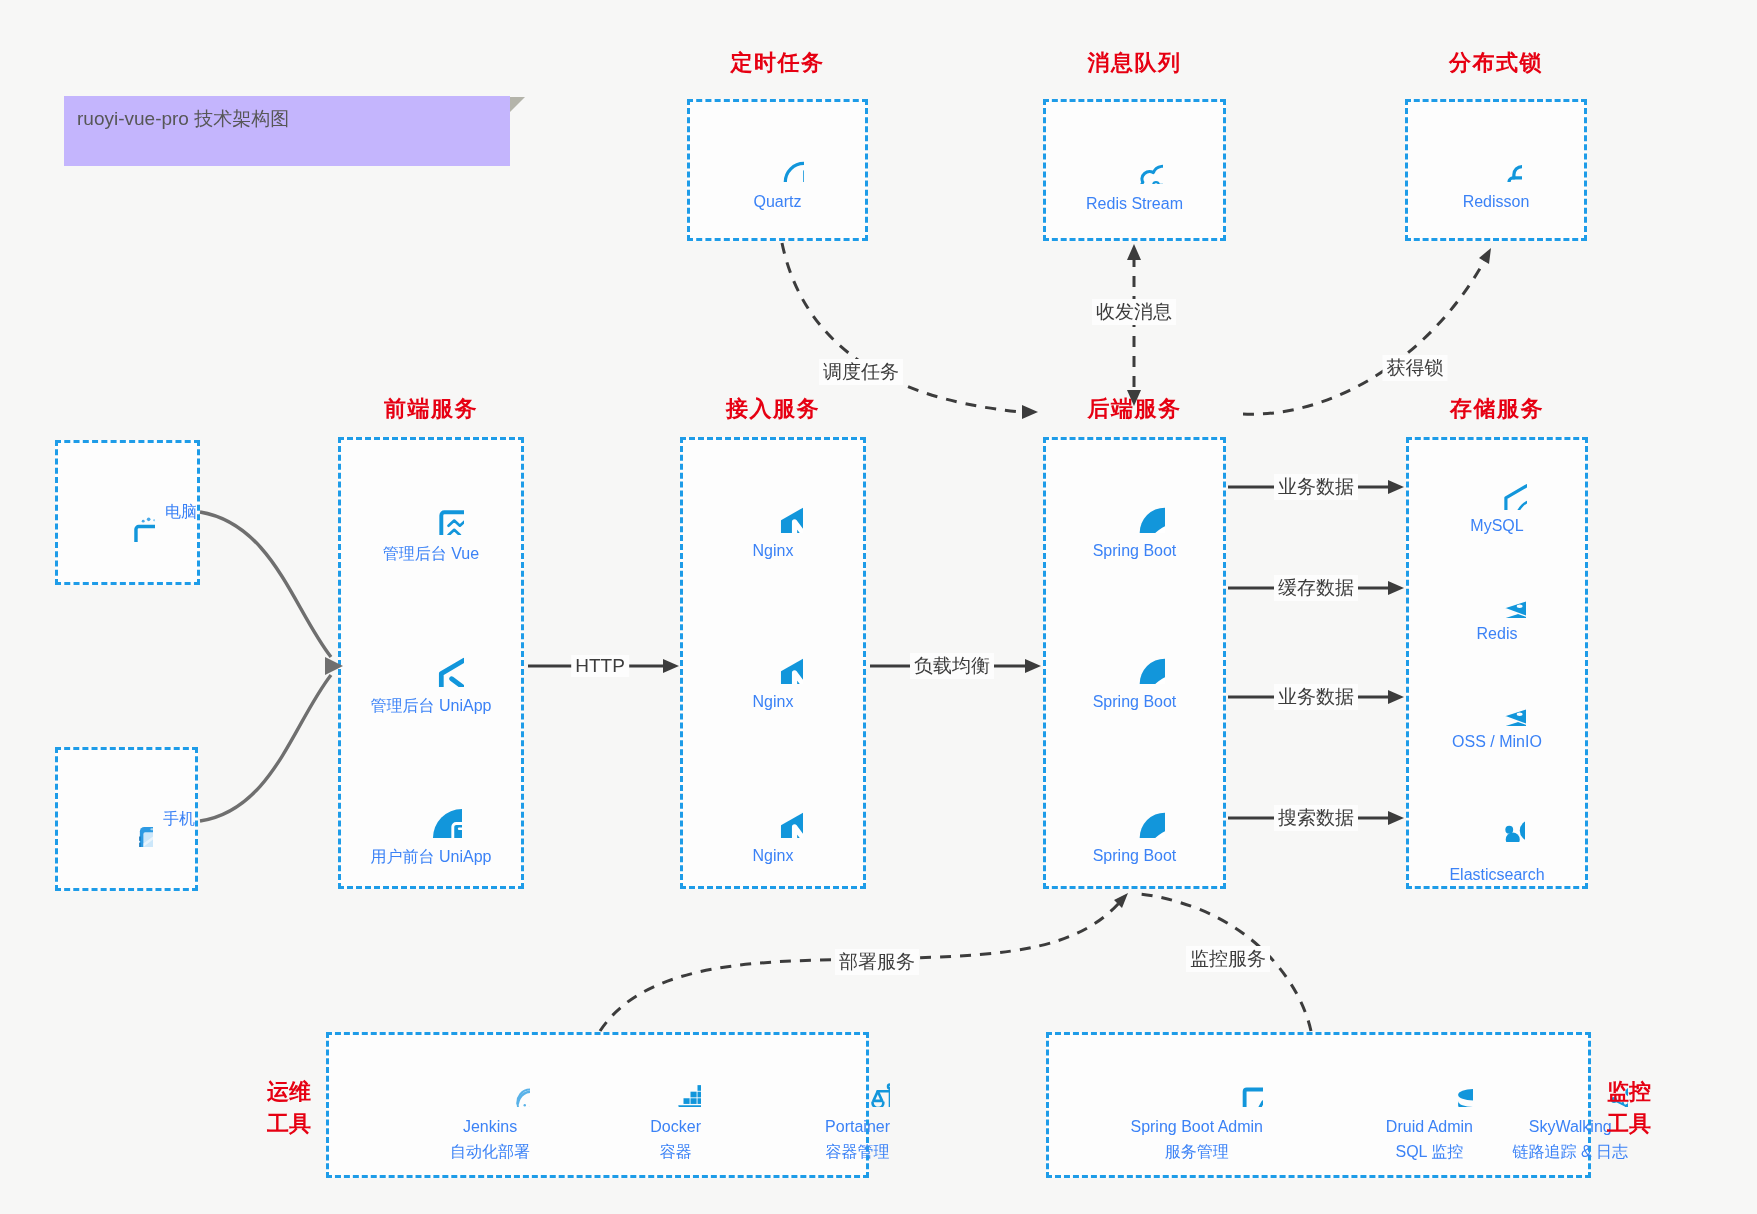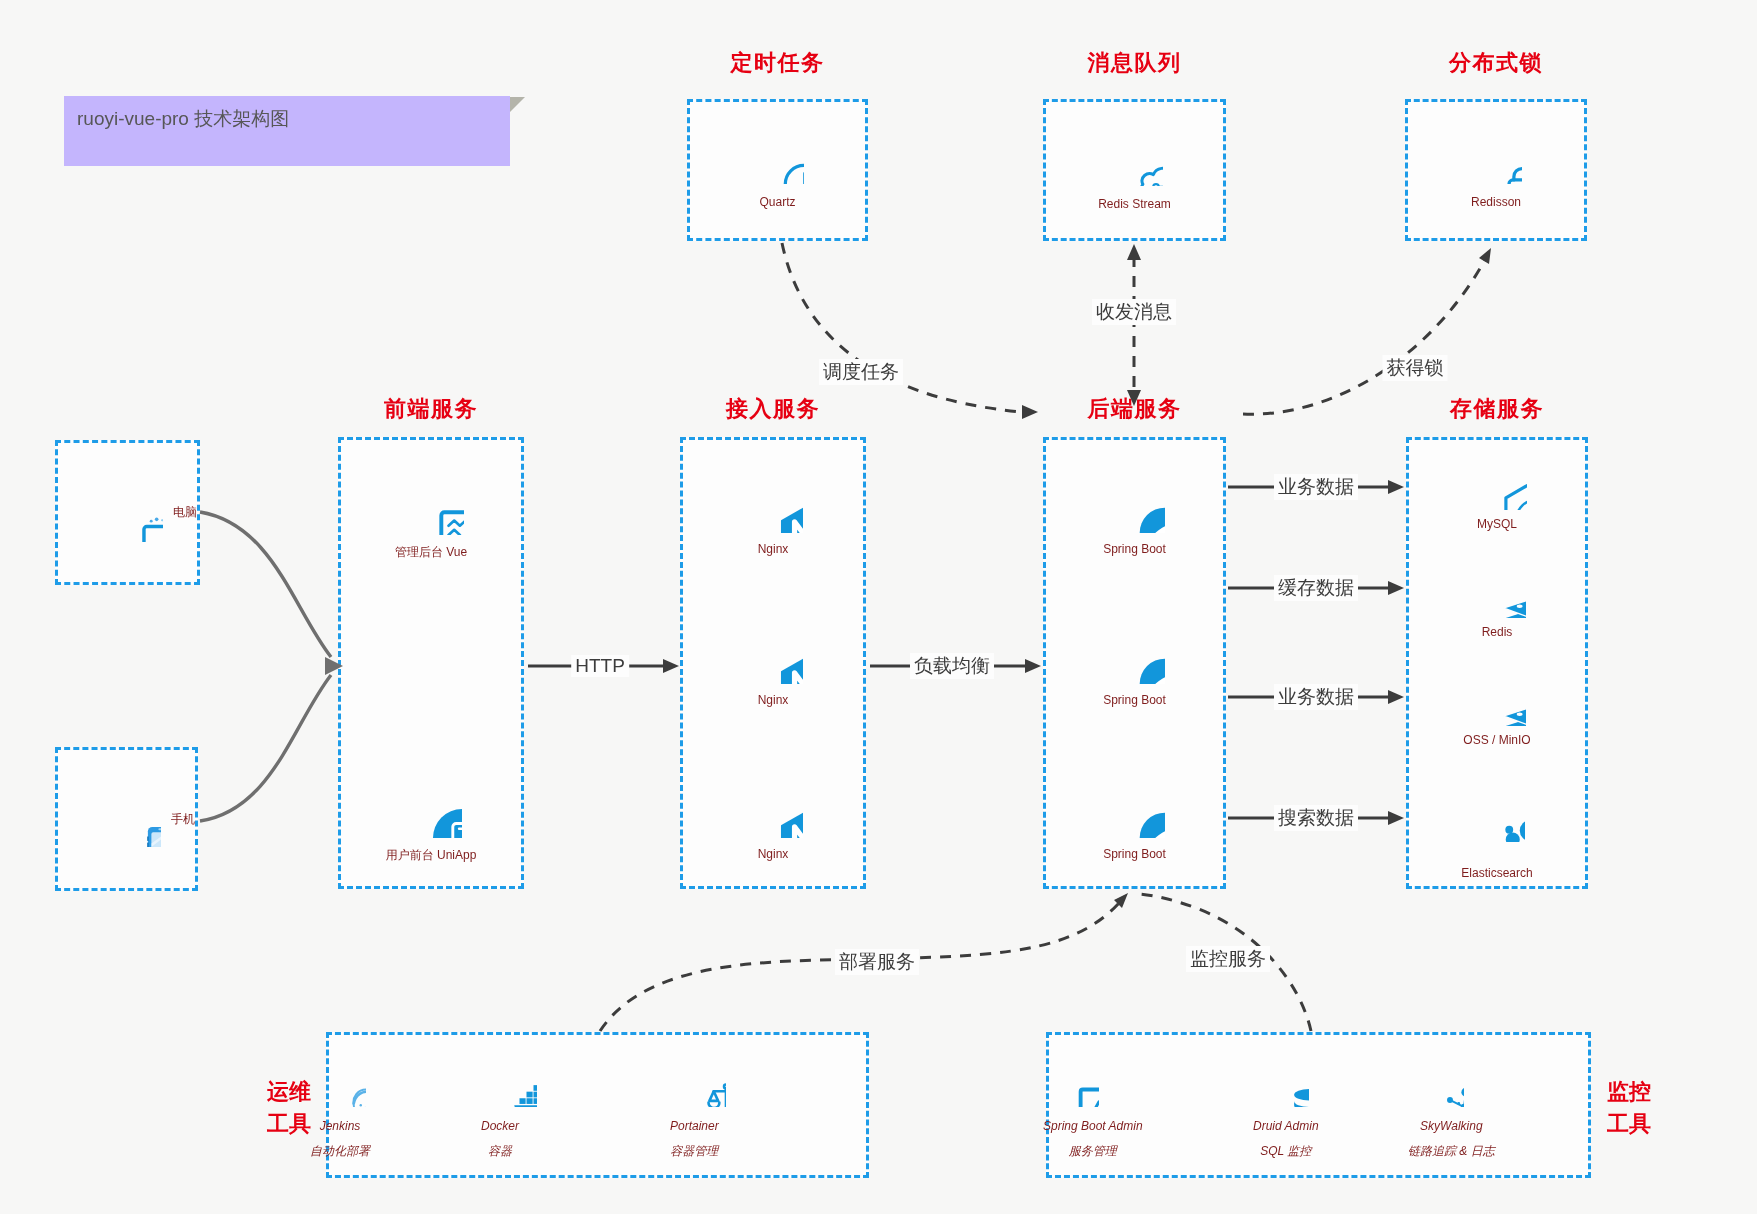--- a/index.html
+++ b/index.html
@@ -18,29 +18,29 @@
     text-align:center; letter-spacing:1.5px; z-index:2; white-space:nowrap;
   }
   .sideTitle {
     position:absolute; font-size:22px; font-weight:bold; color:#e60012;
     text-align:center; line-height:32px; z-index:2; white-space:nowrap;
   }
   .item {
     position:absolute; left:0; width:100%;
     display:flex; flex-direction:column; align-items:center; gap:9px;
   }
-  .lbl { font-size:12px; color:#7f1d1d; white-space:nowrap; }
+  .lbl { font-size:16px; color:#3b82f6; white-space:nowrap; }
   .cbox { display:flex; flex-direction:row; align-items:center; justify-content:flex-end; gap:10px; }
   .titem {
     position:absolute; left:0; top:0; width:100%; height:100%;
     display:flex; flex-direction:column; align-items:center; justify-content:center; gap:11px;
   }
   .bitem {
     position:absolute; top:16px; width:220px;
-    display:flex; flex-direction:column; align-items:flex-start; gap:7px;font-style:italic;
+    display:flex; flex-direction:column; align-items:flex-end; gap:7px;
   }
   .bitem .lbl { line-height:25px; text-align:center; }
   .overlay { position:absolute; left:0; top:0; z-index:3; pointer-events:none; }
   .elabel {
     position:absolute; transform:translate(-50%,-50%);
     background:#fdfdfd; padding:0 4px; font-size:19px; color:#3c3c3c;
     white-space:nowrap; z-index:4;
   }
   .note {
     position:absolute; left:64px; top:96px; width:446px; height:70px;
@@ -284,20 +284,26 @@
   <div class="gtitle" style="left:1043px;top:394px;width:183px">后端服务</div>
   <div class="gtitle" style="left:1406px;top:394px;width:182px">存储服务</div>
 
   <div class="box" style="left:338px;top:437px;width:186px;height:452px">
     <div class="item" style="top:29px">
       <svg class="ic" width="66" height="66" viewBox="-32 -32 64 64">
           <use href="#sym-admin-vue"></use>
         </svg>
       <div class="lbl">管理后台 Vue</div>
     </div>
+    <div class="item" style="top:181px">
+      <svg class="ic" width="66" height="66" viewBox="-32 -32 64 64">
+          <use href="#sym-uniapp"></use>
+        </svg>
+      <div class="lbl">管理后台 UniApp</div>
+    </div>
     <div class="item" style="top:336px">
       <svg class="ic" width="62" height="62" viewBox="-32 -32 64 64">
           <use href="#sym-phone-circle"></use>
         </svg>
       <div class="lbl">用户前台 UniApp</div>
     </div>
   </div>
 
   <div class="box" style="left:680px;top:437px;width:186px;height:452px">
     <div class="item" style="top:33px">

